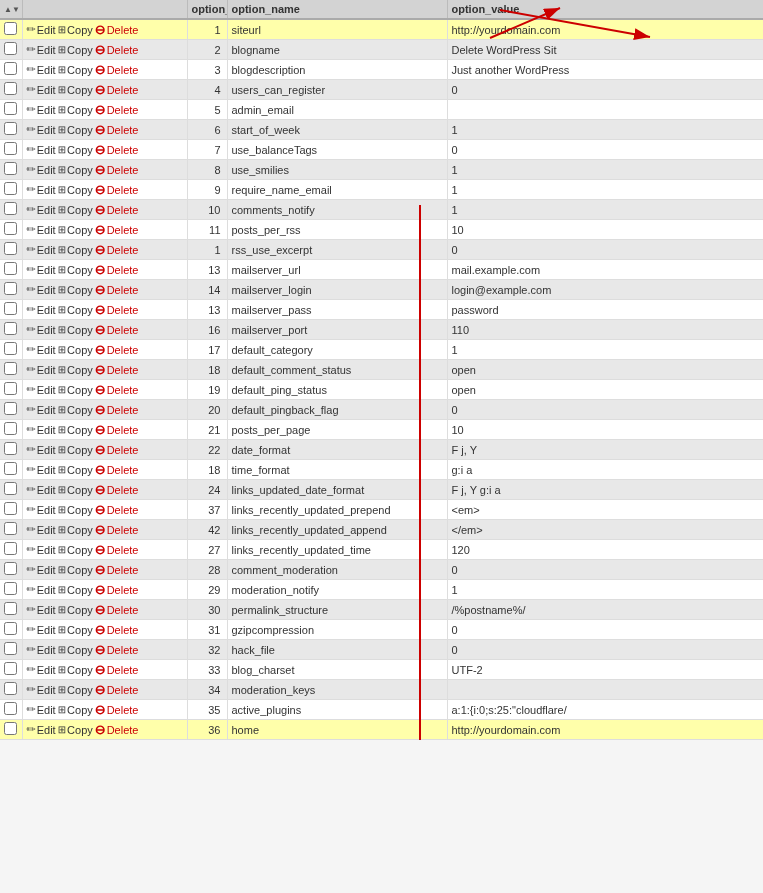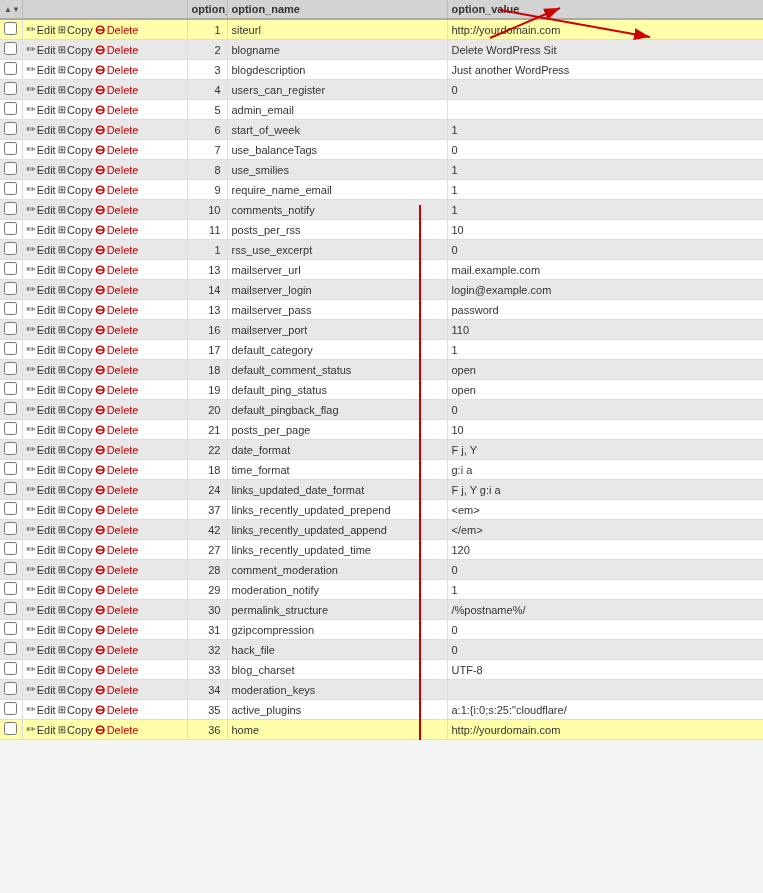--- a/index.html
+++ b/index.html
@@ -863,21 +863,21 @@
                 <span>Copy</span>
               </span>
               <span class="action-btn btn-delete">
                 <span style="color:#cc0000;font-size:13px;font-weight:bold;">⊖</span> 
                 <span style="color:#cc0000;">Delete</span>
               </span>
             </div>
           </td>
           <td class="id-cell">33</td>
           <td>blog_charset</td>
-          <td>UTF-8</td>
+          <td>UTF-2</td>
         </tr>
         <tr>
           <td class="check-cell"><input type="checkbox" style=""></td>
           <td>
             <div class="actions-cell">
               <span class="action-btn btn-edit">
                 <span style="font-size:11px;">✏</span> 
                 <span>Edit</span>
               </span>
               <span class="action-btn btn-copy">

